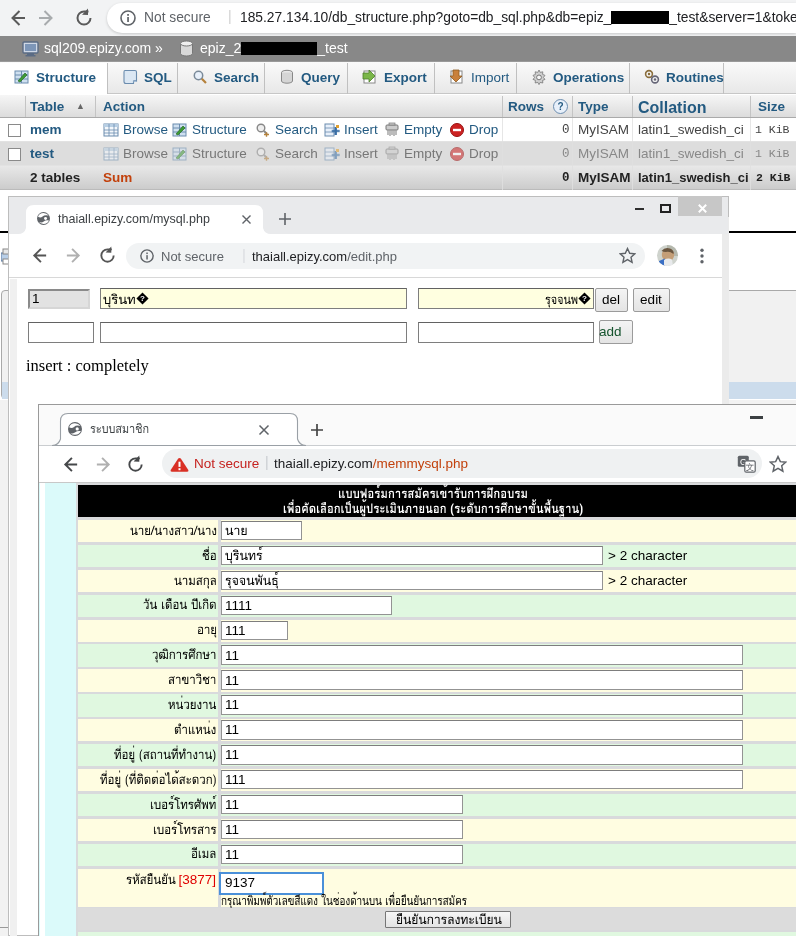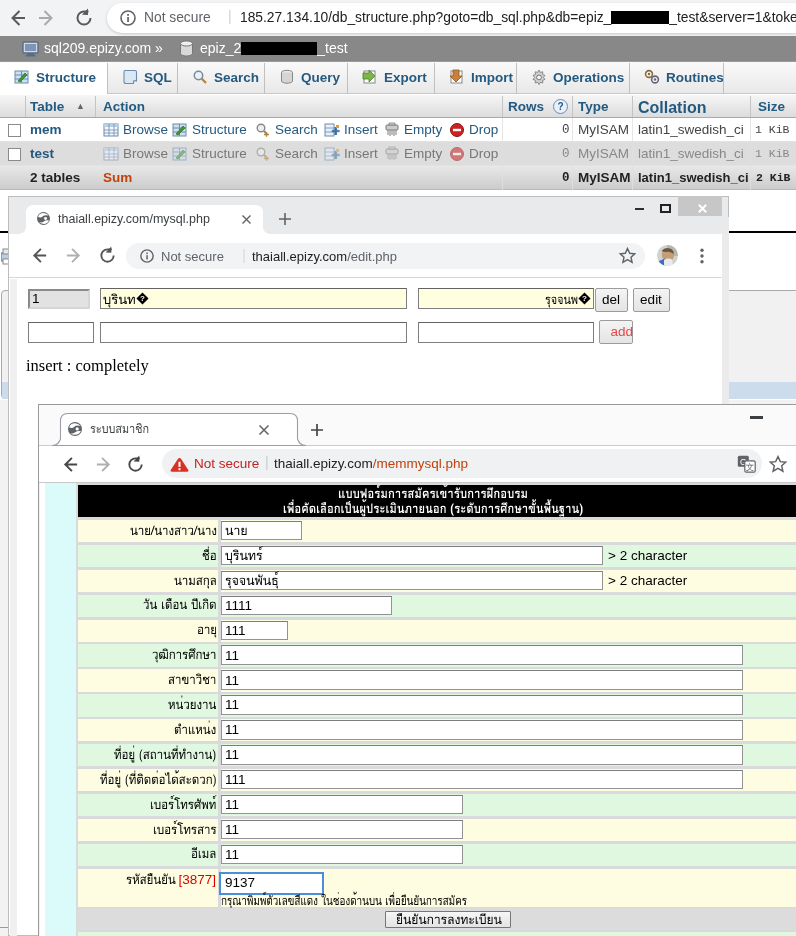--- a/index.html
+++ b/index.html
@@ -73,21 +73,21 @@
 <div class="abs" style="left:362px;top:69px"><svg width="16" height="16" viewBox="0 0 16 16">
       <rect x="2" y="2" width="11" height="12" fill="#fff" stroke="#888"></rect>
       <path d="M13 4 L13 10 L7 10 L7 13 L1 7 L7 1 L7 4 Z" fill="#7ab648" stroke="#4d7d2a" stroke-width=".8" transform="rotate(180 7 7)"></path>
     </svg></div>
 <div class="t" style="left:384px;top:70px;font-size:13.5px;color:#235a81;font-weight:bold;">Export</div>
 <div class="abs" style="left:435px;top:62.5px;width:82px;height:31.5px;border-right:1px solid #c0c0c0"></div>
 <div class="abs" style="left:449px;top:69px"><svg width="16" height="16" viewBox="0 0 16 16">
       <rect x="2" y="2" width="11" height="12" fill="#fff" stroke="#888"></rect>
       <path d="M4 1 L10 1 L10 7 L13 7 L7 13 L1 7 L4 7 Z" fill="#c9803b" stroke="#8d5a22" stroke-width=".8"></path>
     </svg></div>
-<div class="t" style="left:471px;top:70px;font-size:13.5px;color:#235a81;font-weight:bold;">Import</div>
+<div class="t" style="left:471px;top:70px;font-size:13.5px;color:#235a81;font-weight:normal;">Import</div>
 <div class="abs" style="left:517px;top:62.5px;width:113px;height:31.5px;border-right:1px solid #c0c0c0"></div>
 <div class="abs" style="left:531px;top:69px"><svg width="16" height="16" viewBox="0 0 16 16">
       <path d="M8 1 L9.2 3.4 L11.8 2.8 L11.6 5.4 L14 6.4 L12.4 8.4 L14 10.4 L11.6 11.4 L11.8 14 L9.2 13.4 L8 15.6 L6.8 13.4 L4.2 14 L4.4 11.4 L2 10.4 L3.6 8.4 L2 6.4 L4.4 5.4 L4.2 2.8 L6.8 3.4 Z" fill="#cfcfcf" stroke="#777" stroke-width=".8"></path>
       <circle cx="8" cy="8.4" r="2.4" fill="#f5f5f5" stroke="#777"></circle>
     </svg></div>
 <div class="t" style="left:553px;top:70px;font-size:13.5px;color:#235a81;font-weight:bold;">Operations</div>
 <div class="abs" style="left:630px;top:62.5px;width:94px;height:31.5px;border-right:1px solid #c0c0c0"></div>
 <div class="abs" style="left:644px;top:69px"><svg width="16" height="16" viewBox="0 0 16 16">
       <circle cx="5" cy="5" r="3.4" fill="none" stroke="#8a6d3b" stroke-width="1.6"></circle>
       <circle cx="11" cy="10.5" r="3.4" fill="none" stroke="#667" stroke-width="1.6"></circle>
@@ -322,21 +322,21 @@
     <text x="6.5" y="9.3" font-size="8" font-weight="bold" fill="#fff" text-anchor="middle" font-family="Liberation Sans">?</text>
   </svg>
 <div class="abs" style="left:594.5px;top:287.5px;width:33px;height:24px;background:linear-gradient(#f4f4f4,#e4e4e4);border:1px solid #9b9b9b;border-radius:2px"></div>
 <div class="t" style="left:594.5px;top:287.5px;width:33px;height:24px;font-size:13.5px;color:#000;text-align:center;line-height:23px">del</div>
 <div class="abs" style="left:632.5px;top:287.5px;width:37px;height:24px;background:linear-gradient(#f4f4f4,#e4e4e4);border:1px solid #9b9b9b;border-radius:2px"></div>
 <div class="t" style="left:632.5px;top:287.5px;width:37px;height:24px;font-size:13.5px;color:#000;text-align:center;line-height:23px">edit</div>
 <div class="abs" style="left:28px;top:322px;width:66px;height:21px;background:#fff;border:1px solid #7e7e7e;border-top-color:#626262"></div>
 <div class="abs" style="left:100px;top:322px;width:307px;height:21px;background:#fff;border:1px solid #7e7e7e;border-top-color:#626262"></div>
 <div class="abs" style="left:418px;top:322px;width:176px;height:21px;background:#fff;border:1px solid #7e7e7e;border-top-color:#626262"></div>
 <div class="abs" style="left:599px;top:319.5px;width:34px;height:24px;background:linear-gradient(#f4f4f4,#e4e4e4);border:1px solid #9b9b9b;border-radius:2px"></div>
-<div class="t" style="left:599px;top:319.5px;width:34px;height:24px;font-size:13.5px;color:#ef4444;text-align:right;line-height:23px">add</div>
+<div class="t" style="left:599px;top:319.5px;width:34px;height:24px;font-size:13.5px;color:#14532d;text-align:left;line-height:23px">add</div>
 <div class="t" style="left:26px;top:356px;font-size:16.5px;color:#000;font-weight:normal;font-family:'Liberation Serif',serif">insert : completely</div>
 <div class="abs" style="left:38px;top:404px;width:758px;height:532px;background:#fff;border:1px solid #9a9a9a;border-right:none;border-bottom:none;"></div>
 <div class="abs" style="left:39px;top:405px;width:757px;height:41px;background:#fafafa"></div>
 <div class="abs" style="left:750px;top:416px;width:13px;height:3px;background:#3c4043"></div>
 <div class="abs" style="left:39px;top:445px;width:757px;height:1px;background:#9aa0a6;opacity:.5"></div>
 <svg class="abs" style="left:52px;top:412px" width="254" height="34" viewBox="0 0 254 34">
 <path d="M0 33.5 Q6.5 33.5 8.5 27 L8.5 9 Q8.5 1.5 16 1.5 L238 1.5 Q245.5 1.5 245.5 9 L245.5 27 Q247.5 33.5 254 33.5 Z" fill="#fff" stroke="#9aa0a6" stroke-width="1.1"></path>
   </svg>
 <svg class="abs" style="left:68px;top:422px" width="14" height="14" viewBox="0 0 14 14">
 <circle cx="7" cy="7" r="7" fill="#5f6368"></circle>

